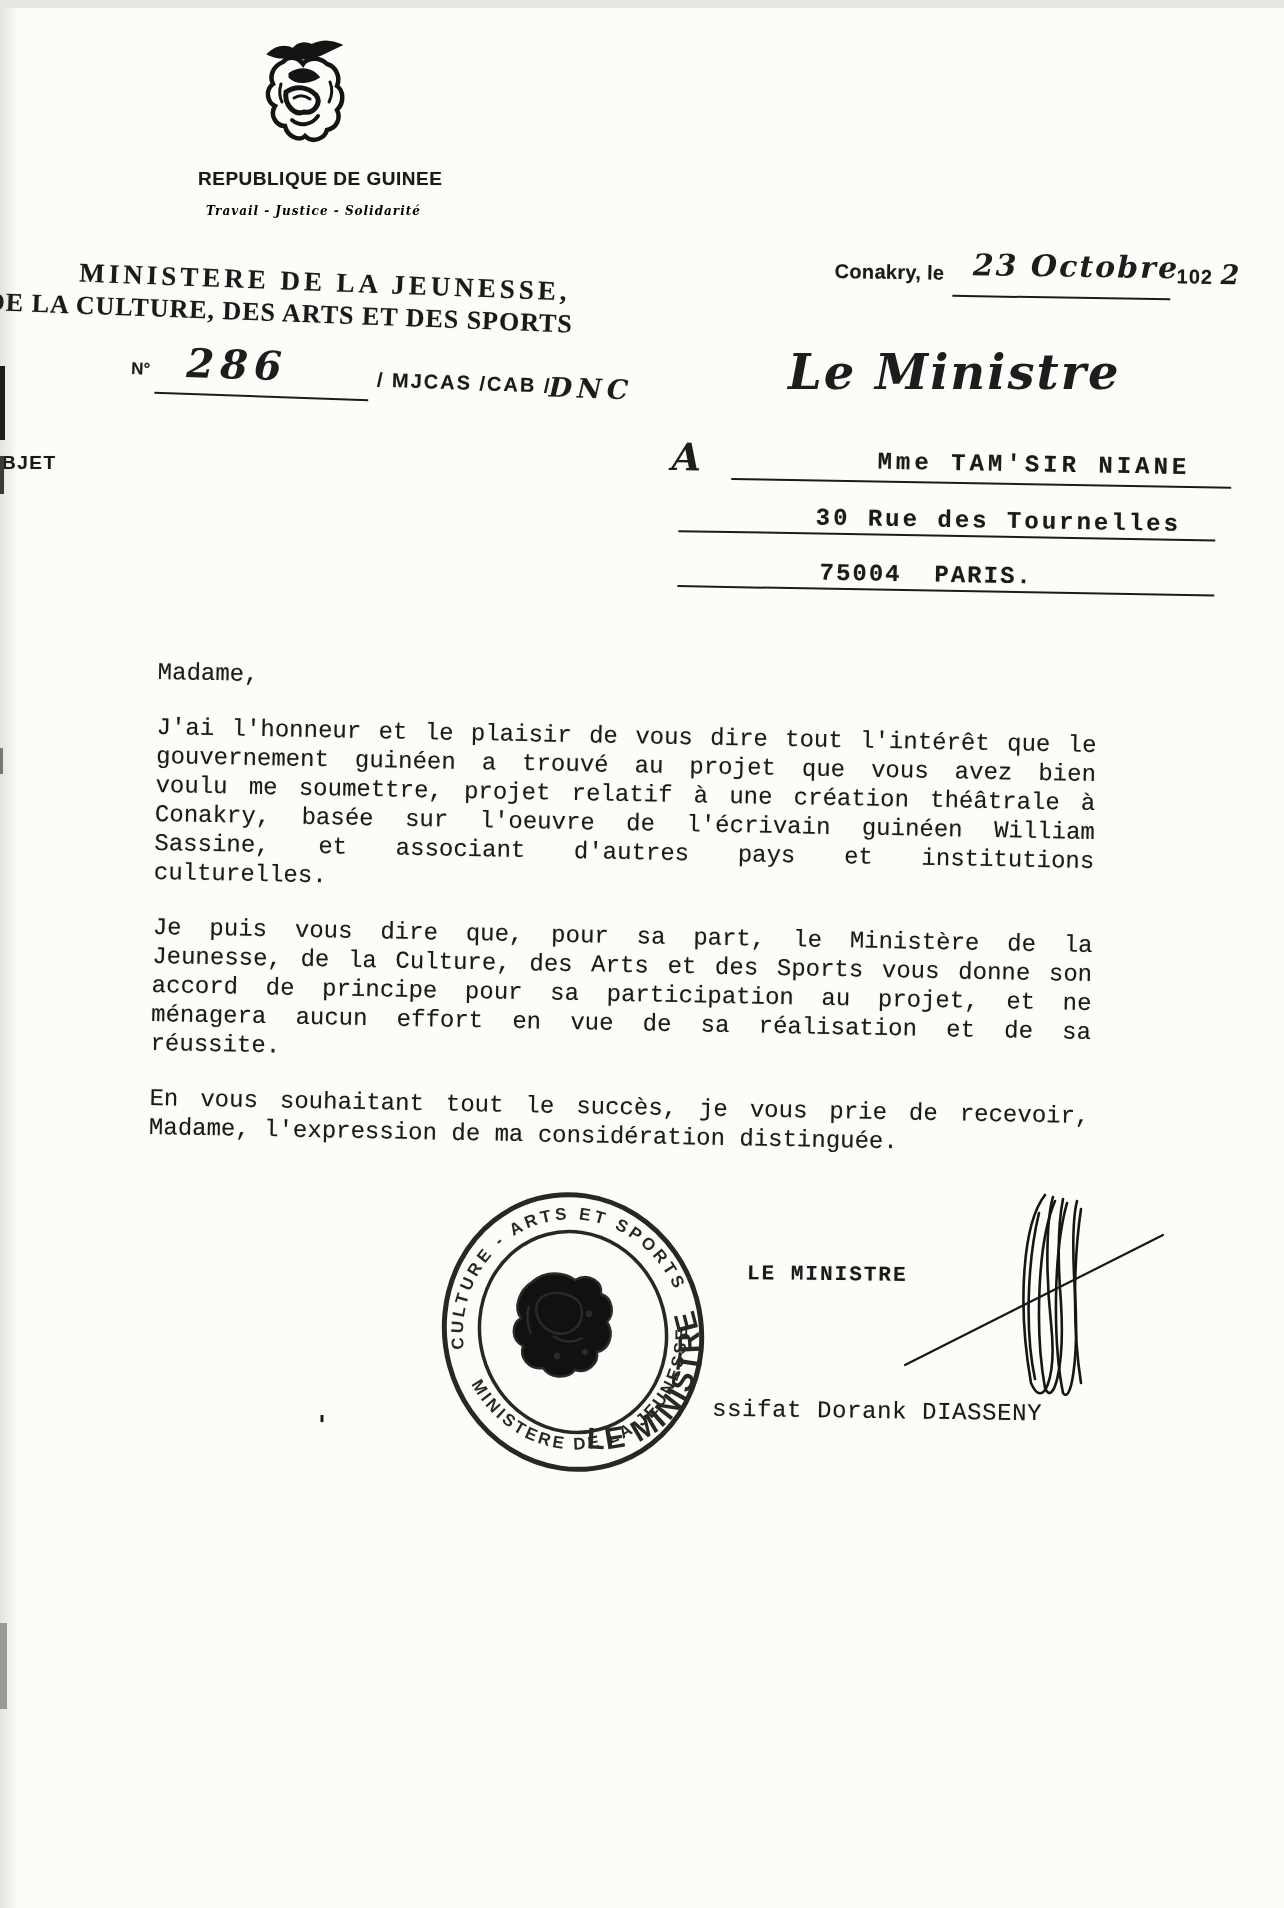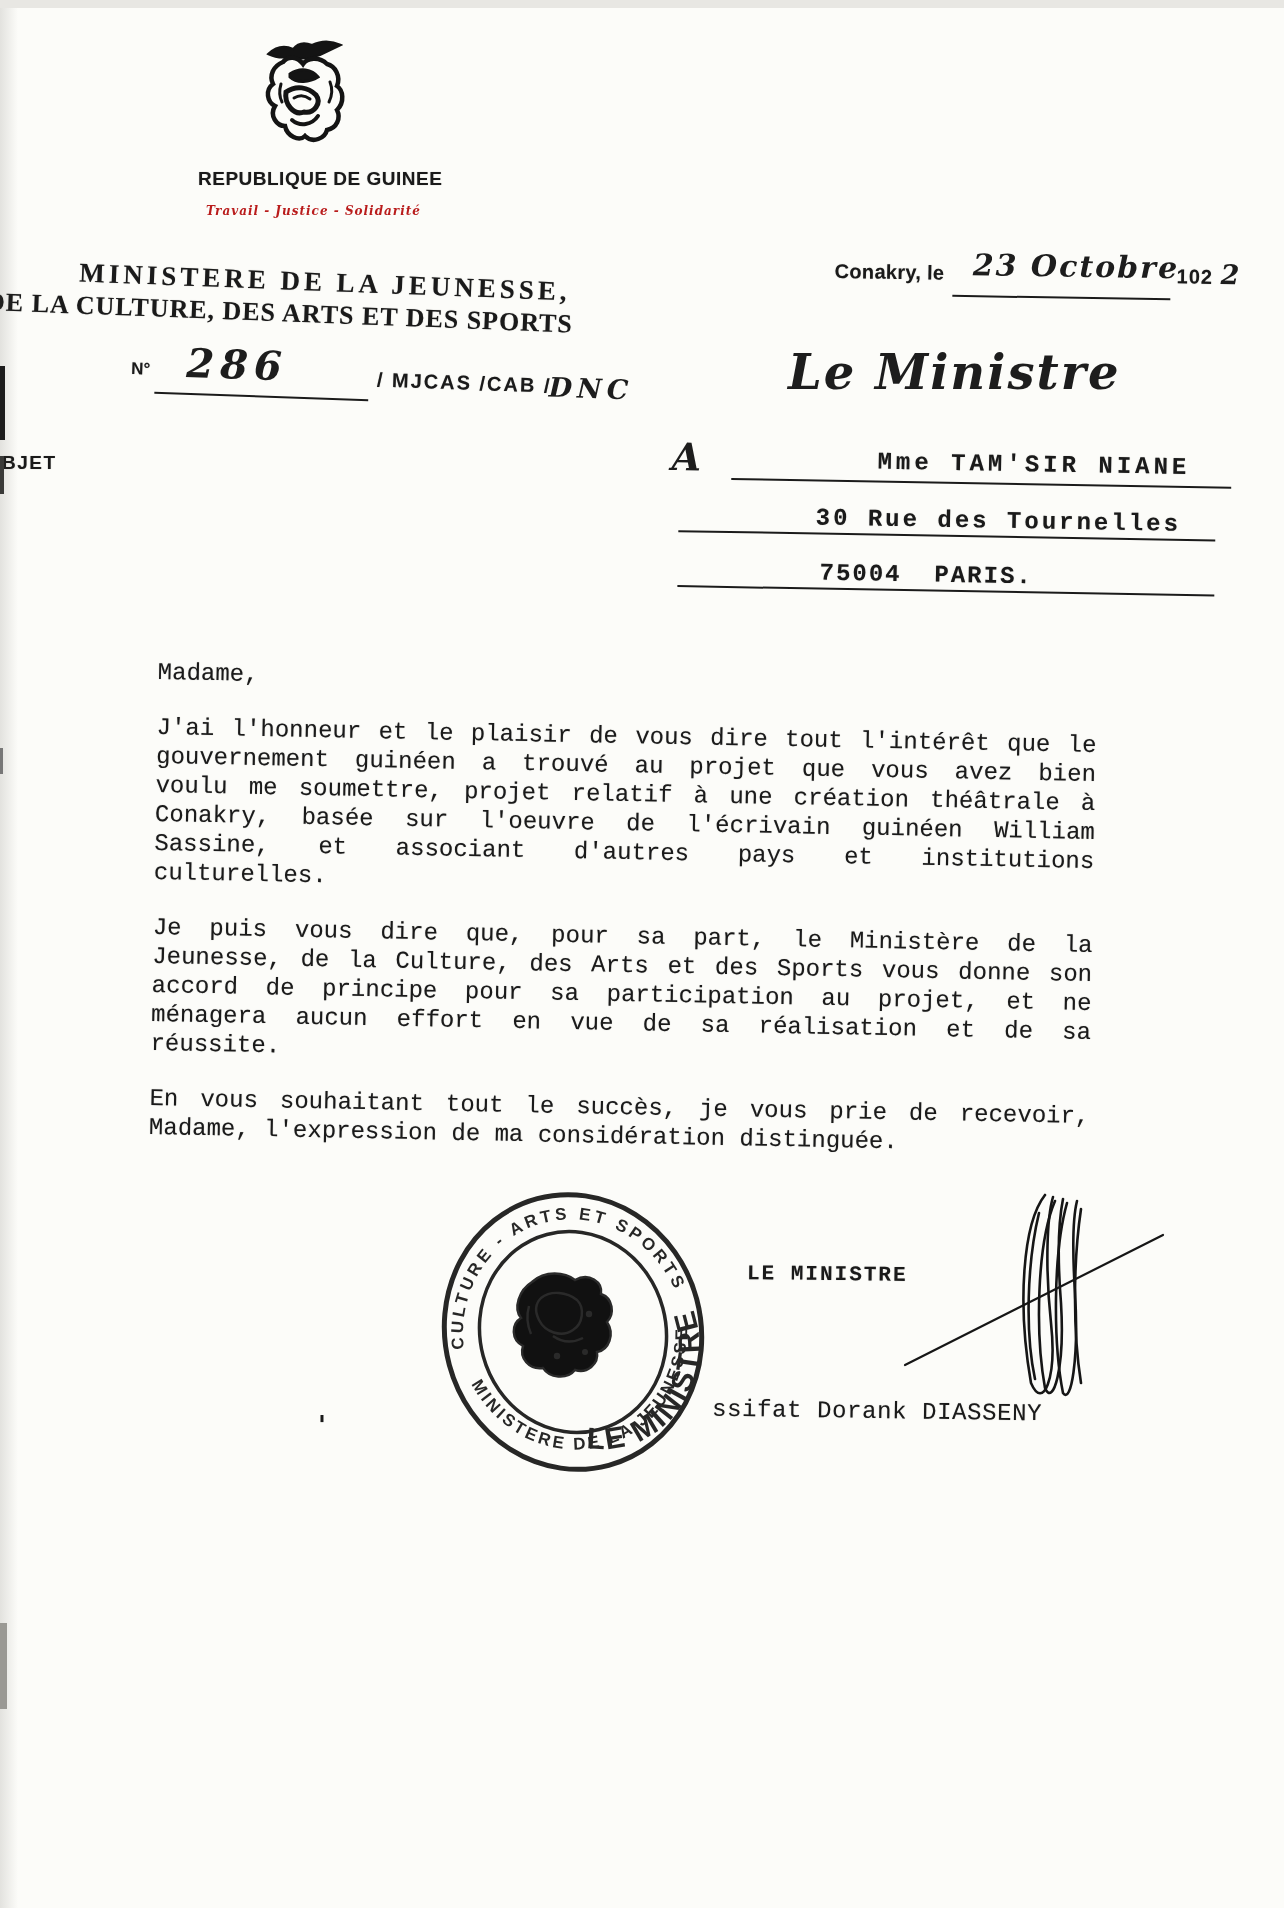--- a/index.html
+++ b/index.html
@@ -20,21 +20,21 @@
   }
   .abs{position:absolute;}
   .ink{color:#1a1a1a;text-shadow:0 0 1px rgba(25,25,25,.35);}
   .mono{font-family:"Liberation Mono","DejaVu Sans Mono",monospace;}
   .sansb{font-family:"Liberation Sans","DejaVu Sans",sans-serif;font-weight:bold;}
   .serifb{font-family:"Liberation Serif","DejaVu Serif",serif;font-weight:bold;}
   .script{font-family:"DejaVu Serif",serif;font-style:italic;color:#1d1d1d;}
 
   
   .republic{left:198px;top:160px;font-size:19px;letter-spacing:.5px;}
-  .motto{left:206px;top:196px;font-family:"DejaVu Serif",serif;font-style:italic;font-weight:bold;font-size:12px;letter-spacing:1px;color:#b91c1c;}
+  .motto{left:206px;top:196px;font-family:"DejaVu Serif",serif;font-style:italic;font-weight:bold;font-size:12px;letter-spacing:1px;color:#000000;}
   .ministry{left:-12px;top:246px;transform:rotate(2.2deg);transform-origin:0 0;white-space:nowrap;}
   .ministry .l1{margin-left:92px;font-size:27px;letter-spacing:4px;}
   .ministry .l2{font-size:26px;letter-spacing:1px;margin-top:2px;}
 
   
   .dateline{left:835px;top:245px;width:430px;height:60px;transform:rotate(.9deg);transform-origin:0 0;}
   .dl-label{left:0;top:7px;font-size:20px;letter-spacing:.3px;}
   .dl-underline{left:118px;top:40px;width:218px;height:0;border-bottom:2.5px solid #1b1b1b;}
   .dl-hand{left:138px;top:-8px;font-size:30px;font-weight:bold;letter-spacing:2px;white-space:nowrap;}
   .dl-year{left:342px;top:7px;font-size:20px;letter-spacing:1px;}

